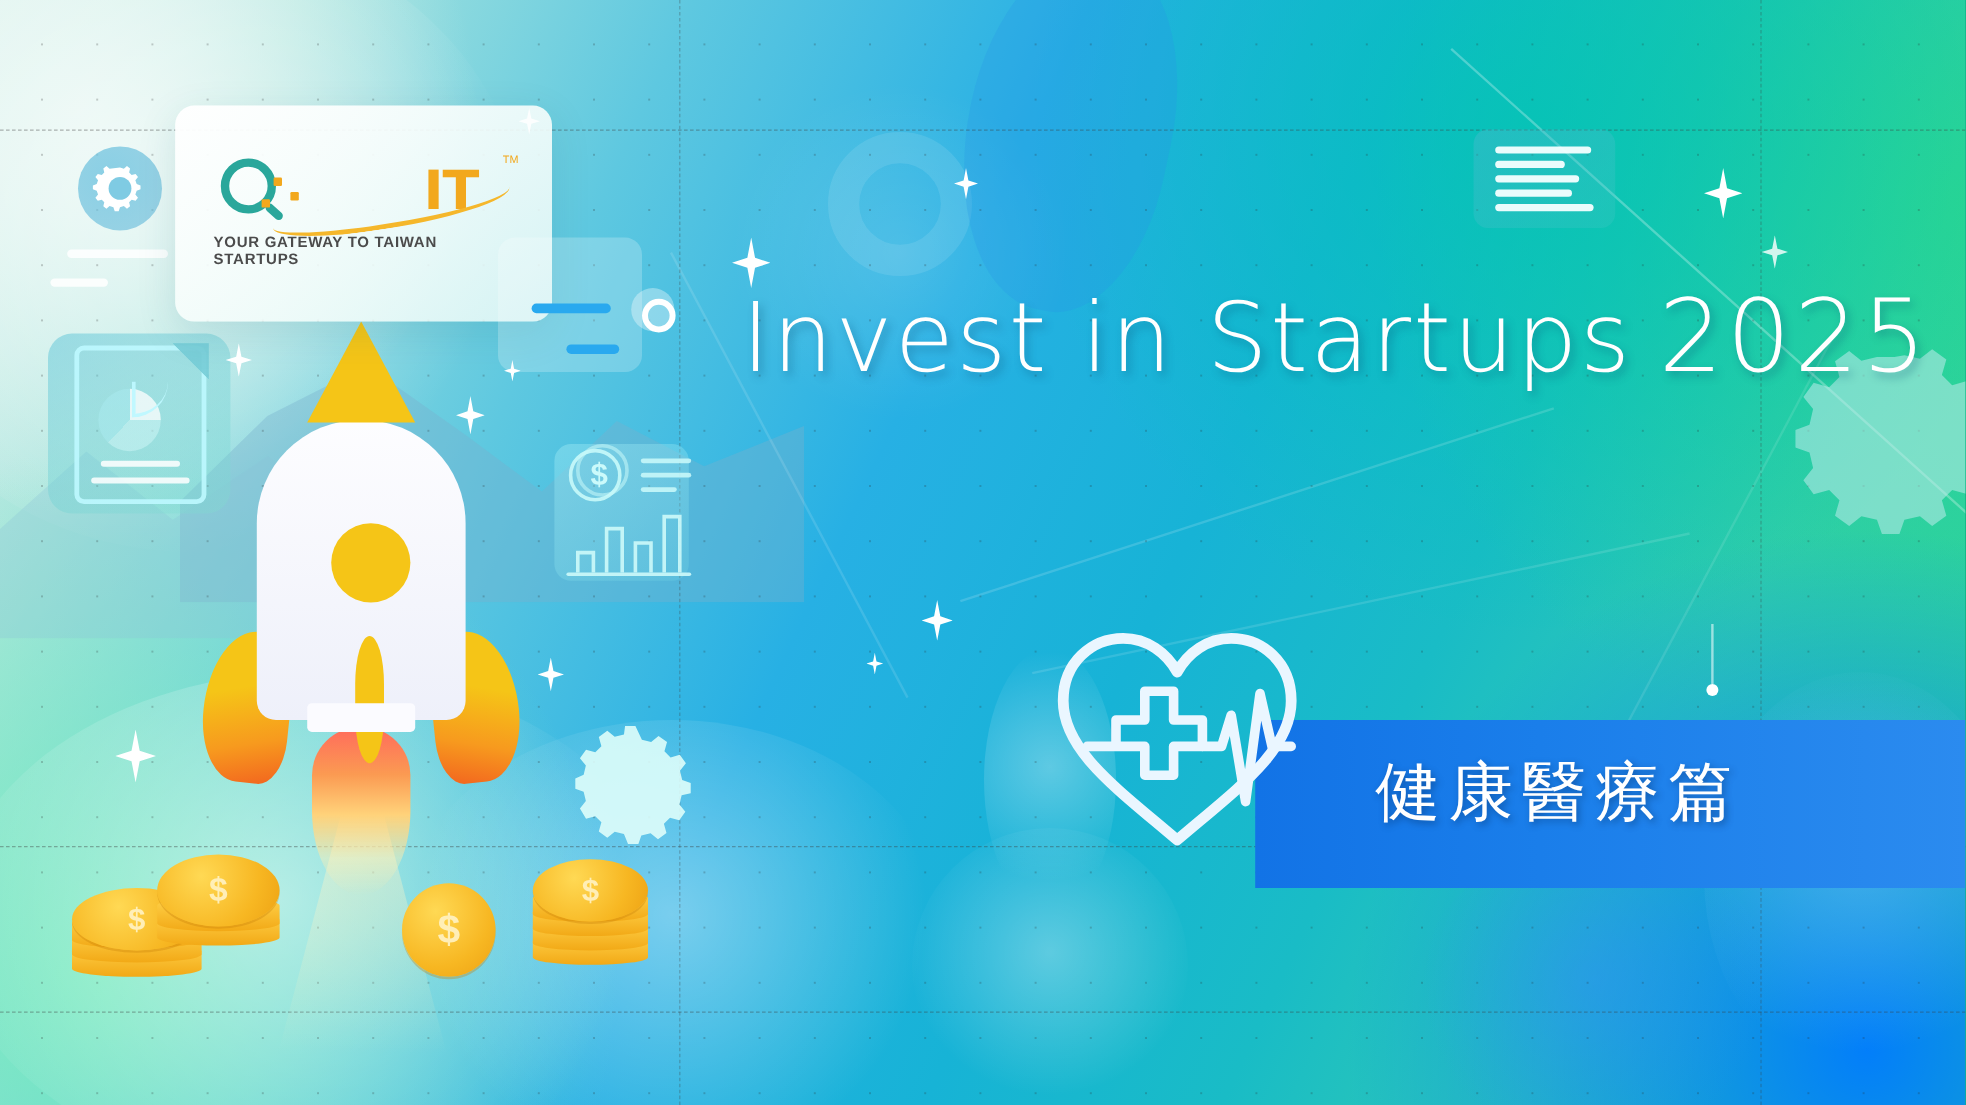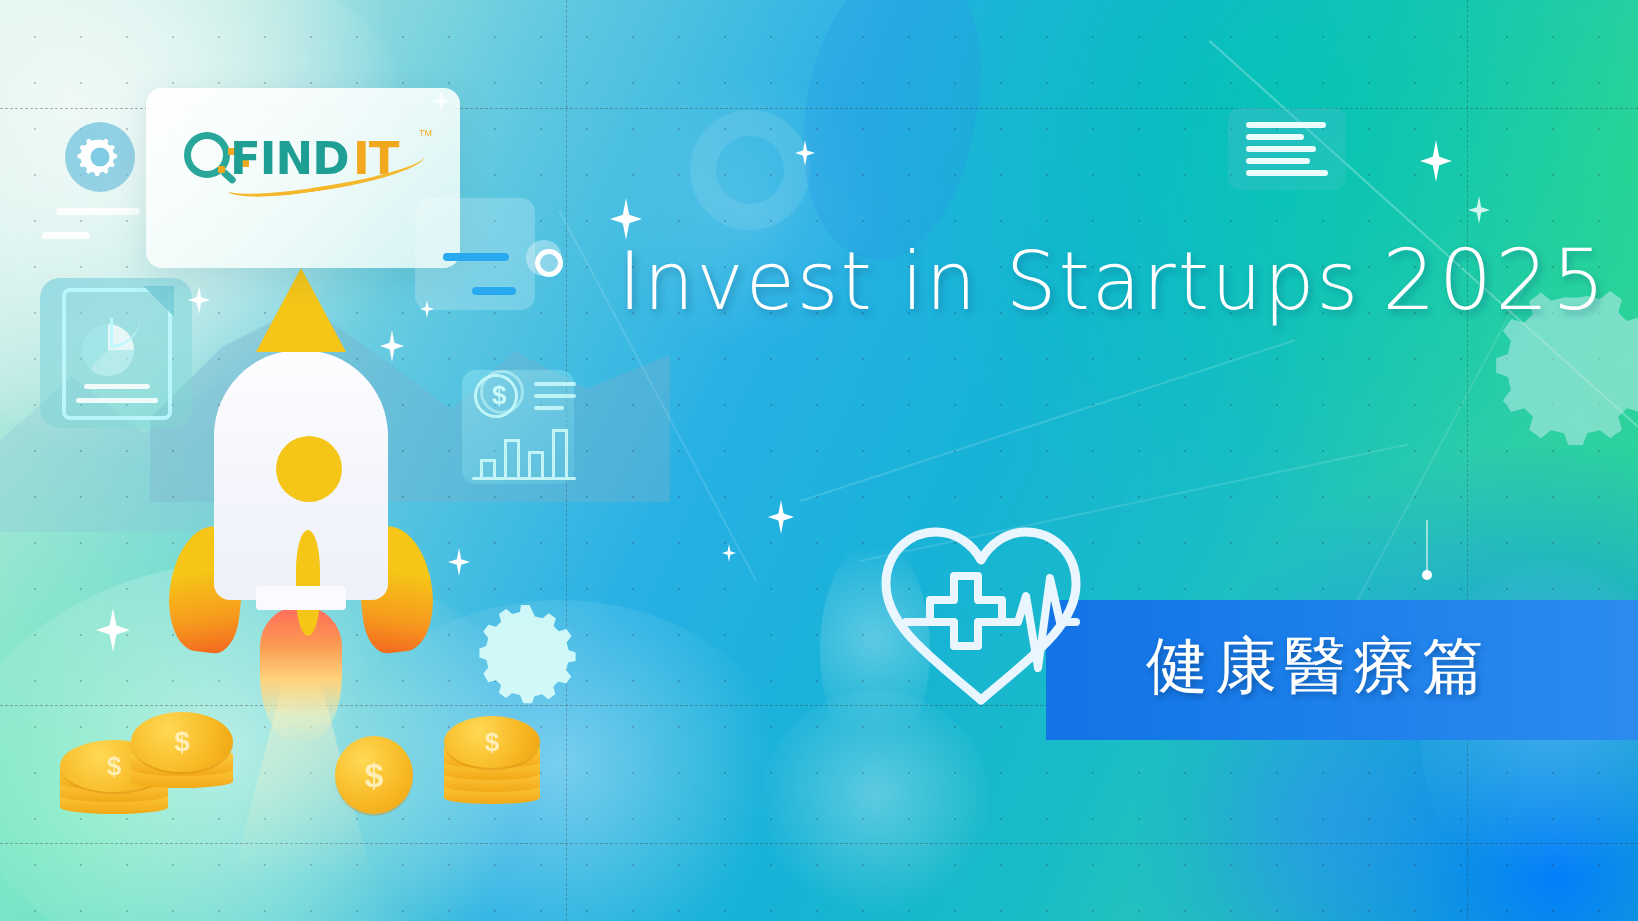--- a/index.html
+++ b/index.html
@@ -265,21 +265,21 @@
   
   #heart-icon { position:absolute; left:872px; top:518px; width:218px; height:192px; }
 
   
   #banner {
     position:absolute; left:1046px; top:600px; width:592px; height:140px;
     background:linear-gradient(90deg,#1273e6 0%, #1a7eea 40%, #2b8bef 100%);
   }
   #banner-text {
     position:absolute; left:1146px; top:624px;
-    font-size:62px; font-weight:500; letter-spacing:7px; color:#fff;
+    font-size:54px; font-weight:500; letter-spacing:7px; color:#fff;
     font-family:"DejaVu Sans","Liberation Sans",sans-serif;
     text-shadow:2px 3px 6px rgba(5,45,95,.45);
     white-space:nowrap;
   }
 
   .streak {
     position:absolute; background:rgba(255,255,255,.28);
     transform-origin:0 0;
   }
 </style>
@@ -352,25 +352,25 @@
 
   <div id="logo-card"></div>
   <div id="logo-wrap">
     <div class="logo-main">
       <div class="logo-lens"></div>
       <div class="logo-dots">
         <span style="left:0;top:8px"></span>
         <span style="left:14px;top:20px"></span>
         <span style="left:-10px;top:26px"></span>
       </div>
-      <div class="logo-find">FIND</div>
       <div class="logo-it">IT</div>
       <div class="logo-tm">TM</div>
       <div class="logo-swoosh"></div>
     </div>
+    <div class="logo-en">YOUR GATEWAY TO TAIWAN STARTUPS</div>
   </div>
 
   <div id="ribbon-card"></div>
   <div class="bluebar" style="left:443px;top:253px;width:66px;"></div>
   <div class="bluebar" style="left:472px;top:287px;width:44px;"></div>
   <div id="ring1"></div>
 
   <div id="chart-card"></div>
   <div id="chart-icon">
     <div class="ci-coin2"></div>

